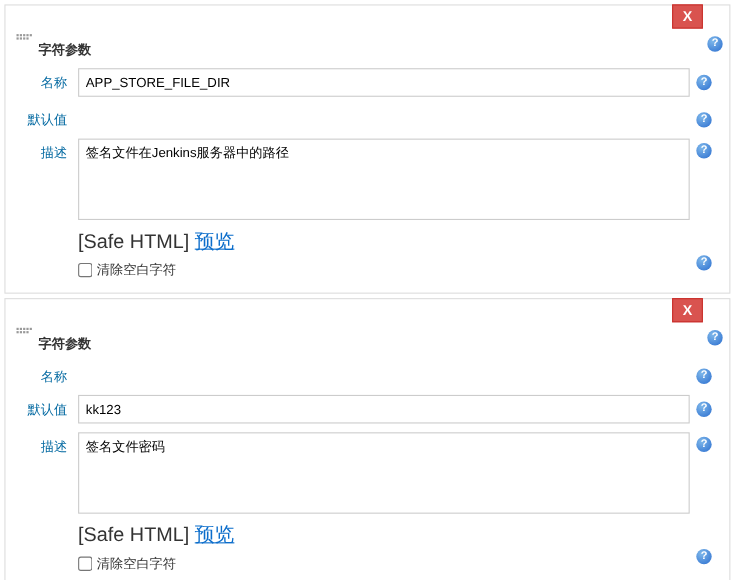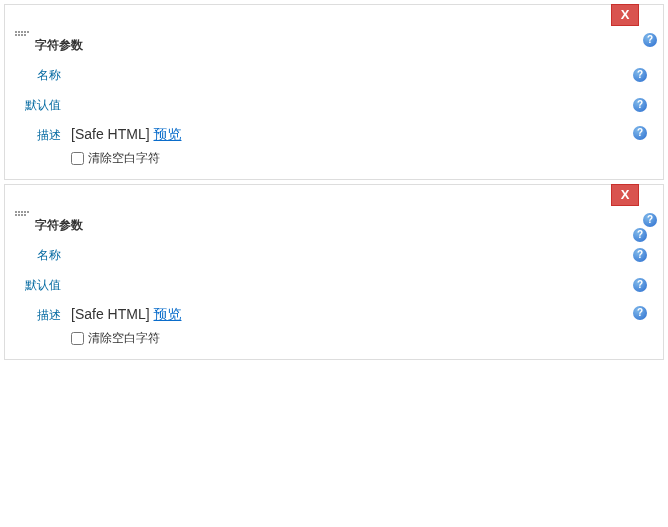--- a/index.html
+++ b/index.html
@@ -103,21 +103,21 @@
     width: 100%;
     height: 74px;
     padding: 4px 6px;
     border: 1px solid #ccc;
     font-size: 12px;
     font-family: inherit;
     resize: none;
   }
   .sub-row {
     margin-top: 4px;
-    font-size: 14px;
+    font-size: 18px;
   }
   .preview-link {
     color: #0b6dcb;
     text-decoration: underline;
     cursor: pointer;
   }
   .checkbox-row {
     display: flex;
     margin-top: 6px;
     gap: 4px;
@@ -147,31 +147,35 @@
         <span></span>
         <span></span>
         <span></span>
         <span></span>
       </span>
     <span class="block-title">字符参数</span>
   </div>
 
   <div class="row">
     <div class="row-label">名称</div>
+    <div class="row-field">
+      <input class="text-input" type="text" value="APP_STORE_FILE_DIR" style="">
+    </div>
     <div class="help-icon help-inline" style="top:6px">?</div>
   </div>
 
   <div class="row">
     <div class="row-label">默认值</div>
     <div class="help-icon help-inline" style="top:6px">?</div>
   </div>
 
   <div class="row" style="margin-bottom:2px">
     <div class="row-label">描述</div>
     <div class="row-field">
+      <textarea class="textarea-input" style="">签名文件在Jenkins服务器中的路径</textarea>
       <div class="sub-row">
         <span>[Safe HTML]</span>
         <span class="preview-link">预览</span>
       </div>
       <div class="checkbox-row">
         <input type="checkbox" style="">
         <span>清除空白字符</span>
       </div>
     </div>
     <div class="help-icon help-inline" style="top:4px">?</div>
@@ -198,26 +202,30 @@
     <span class="block-title">字符参数</span>
   </div>
 
   <div class="row">
     <div class="row-label">名称</div>
     <div class="help-icon help-inline" style="top:6px">?</div>
   </div>
 
   <div class="row">
     <div class="row-label">默认值</div>
+    <div class="row-field">
+      <input class="text-input" type="text" value="kk123" style="">
+    </div>
     <div class="help-icon help-inline" style="top:6px">?</div>
   </div>
 
   <div class="row" style="margin-bottom:2px">
     <div class="row-label">描述</div>
     <div class="row-field">
+      <textarea class="textarea-input" style="">签名文件密码</textarea>
       <div class="sub-row">
         <span>[Safe HTML]</span>
         <span class="preview-link">预览</span>
       </div>
       <div class="checkbox-row">
         <input type="checkbox" style="">
         <span>清除空白字符</span>
       </div>
     </div>
     <div class="help-icon help-inline" style="top:4px">?</div>

